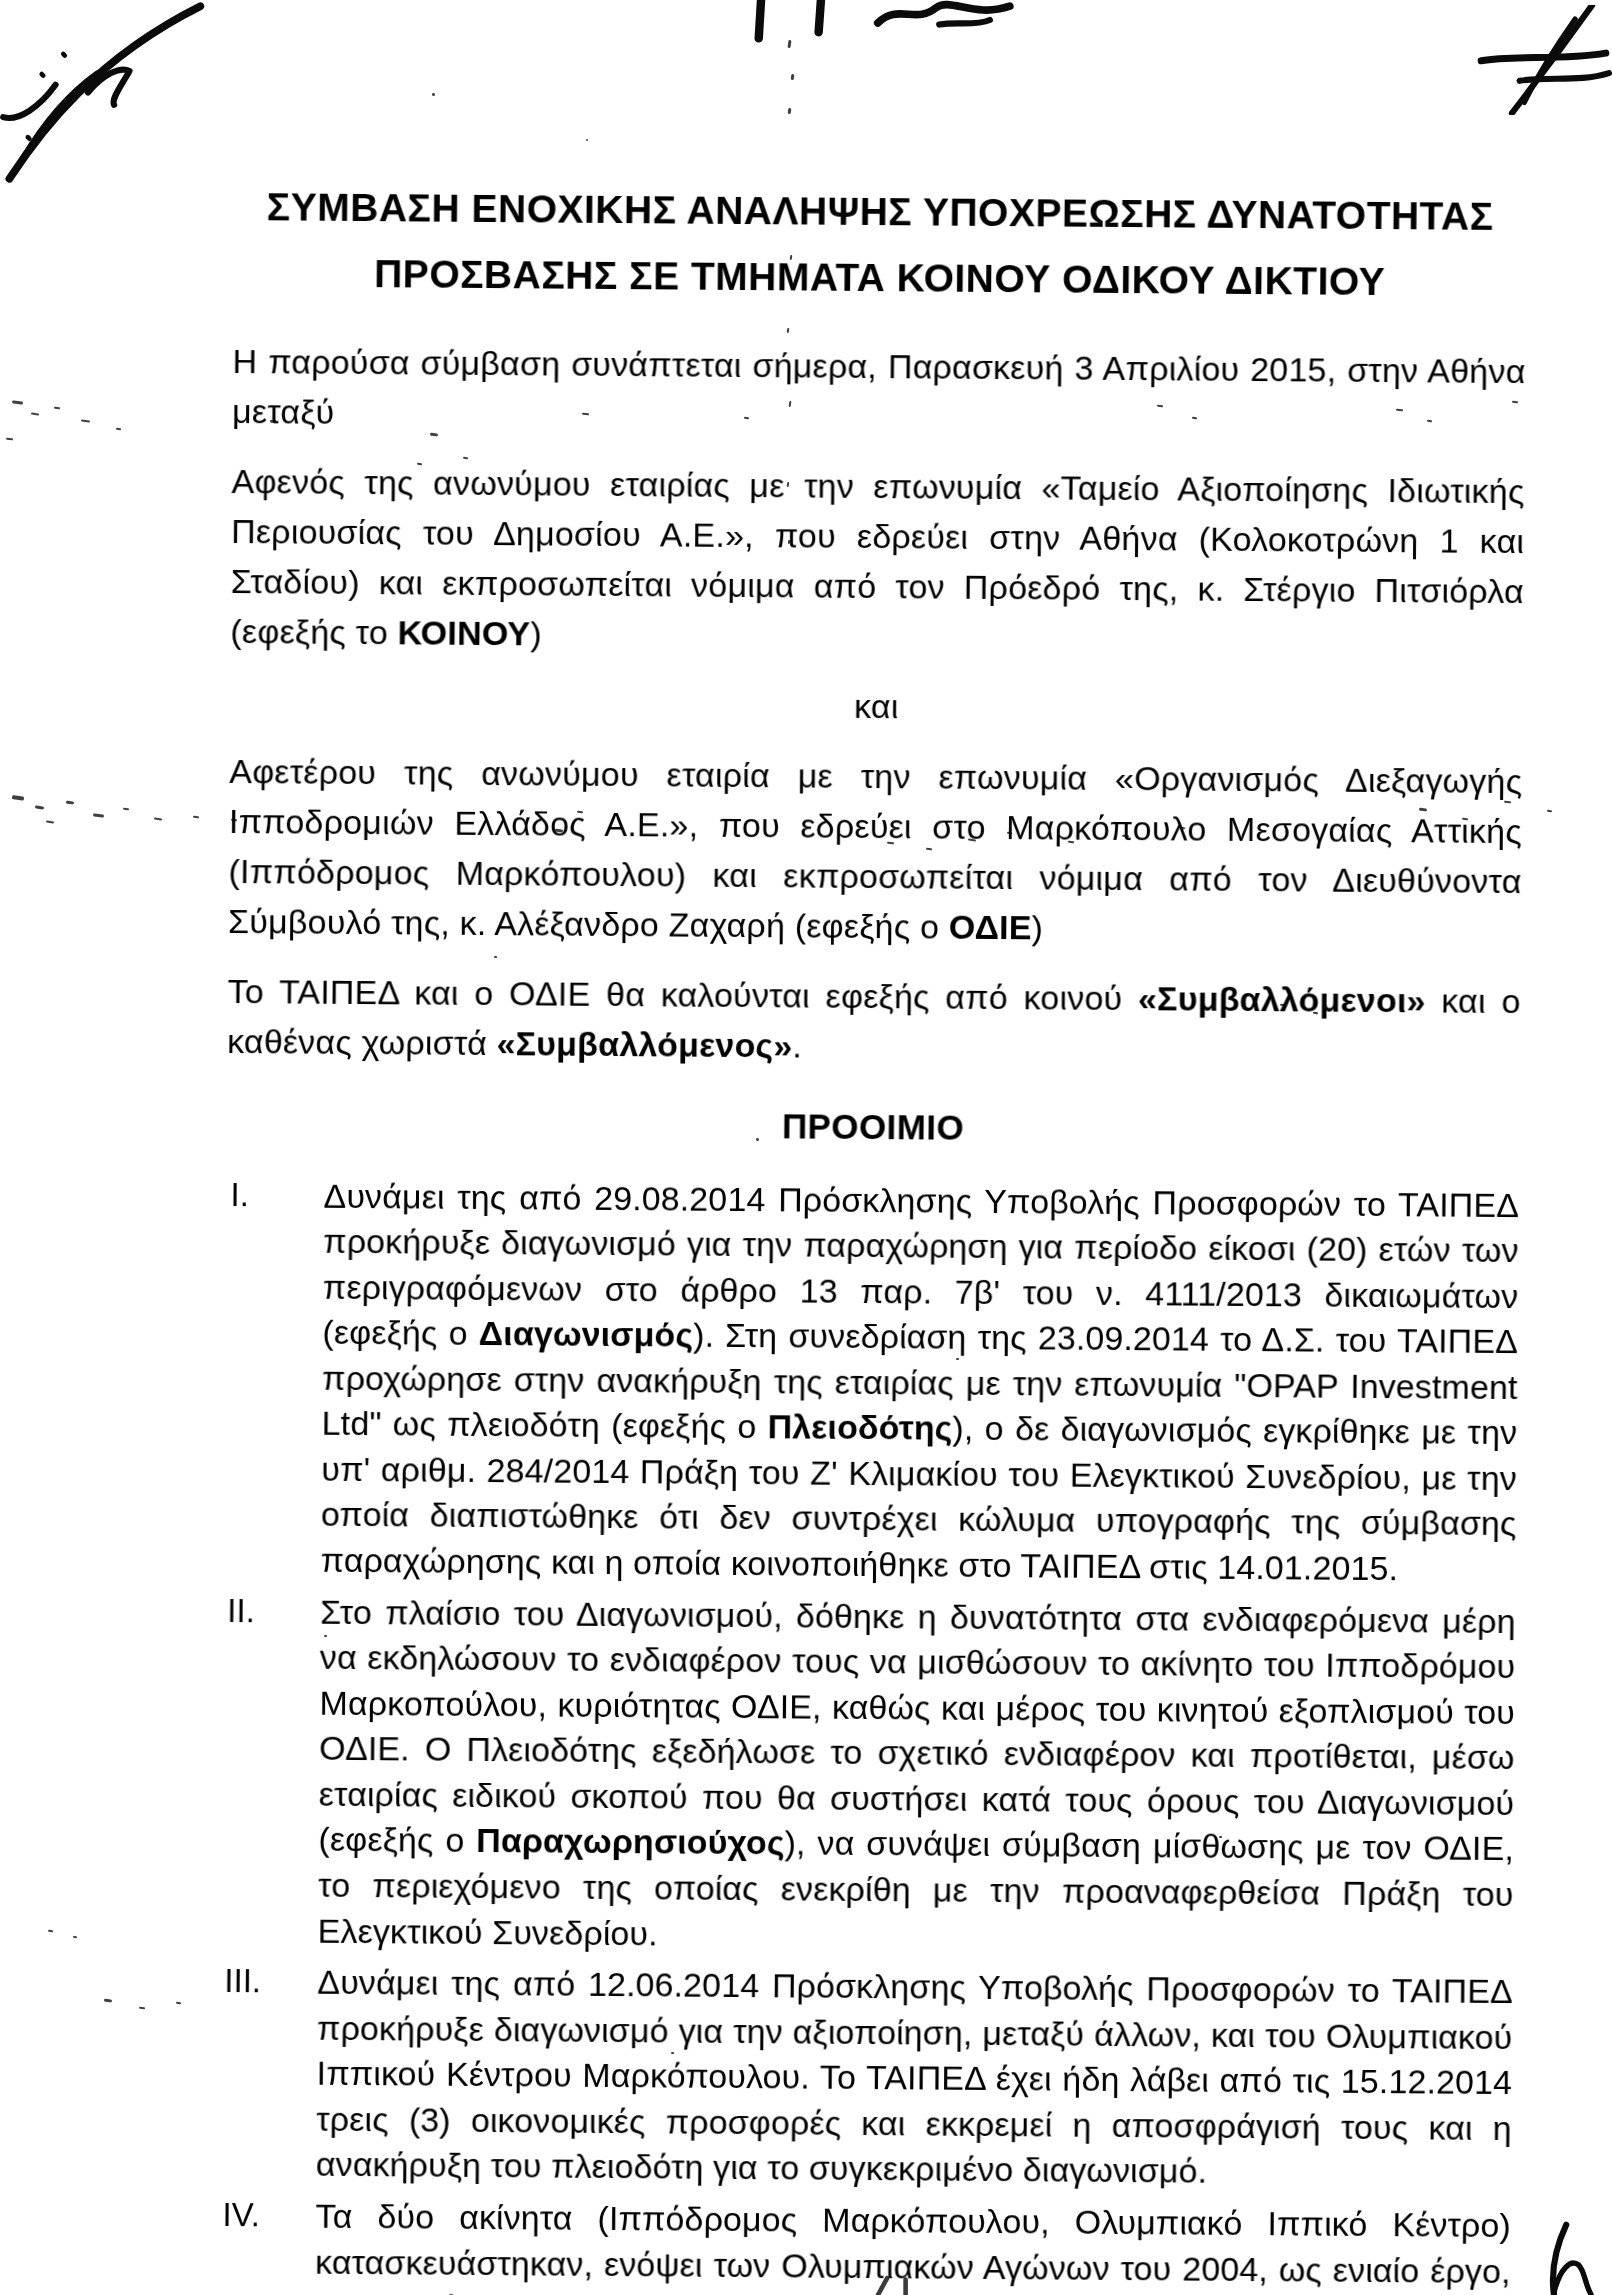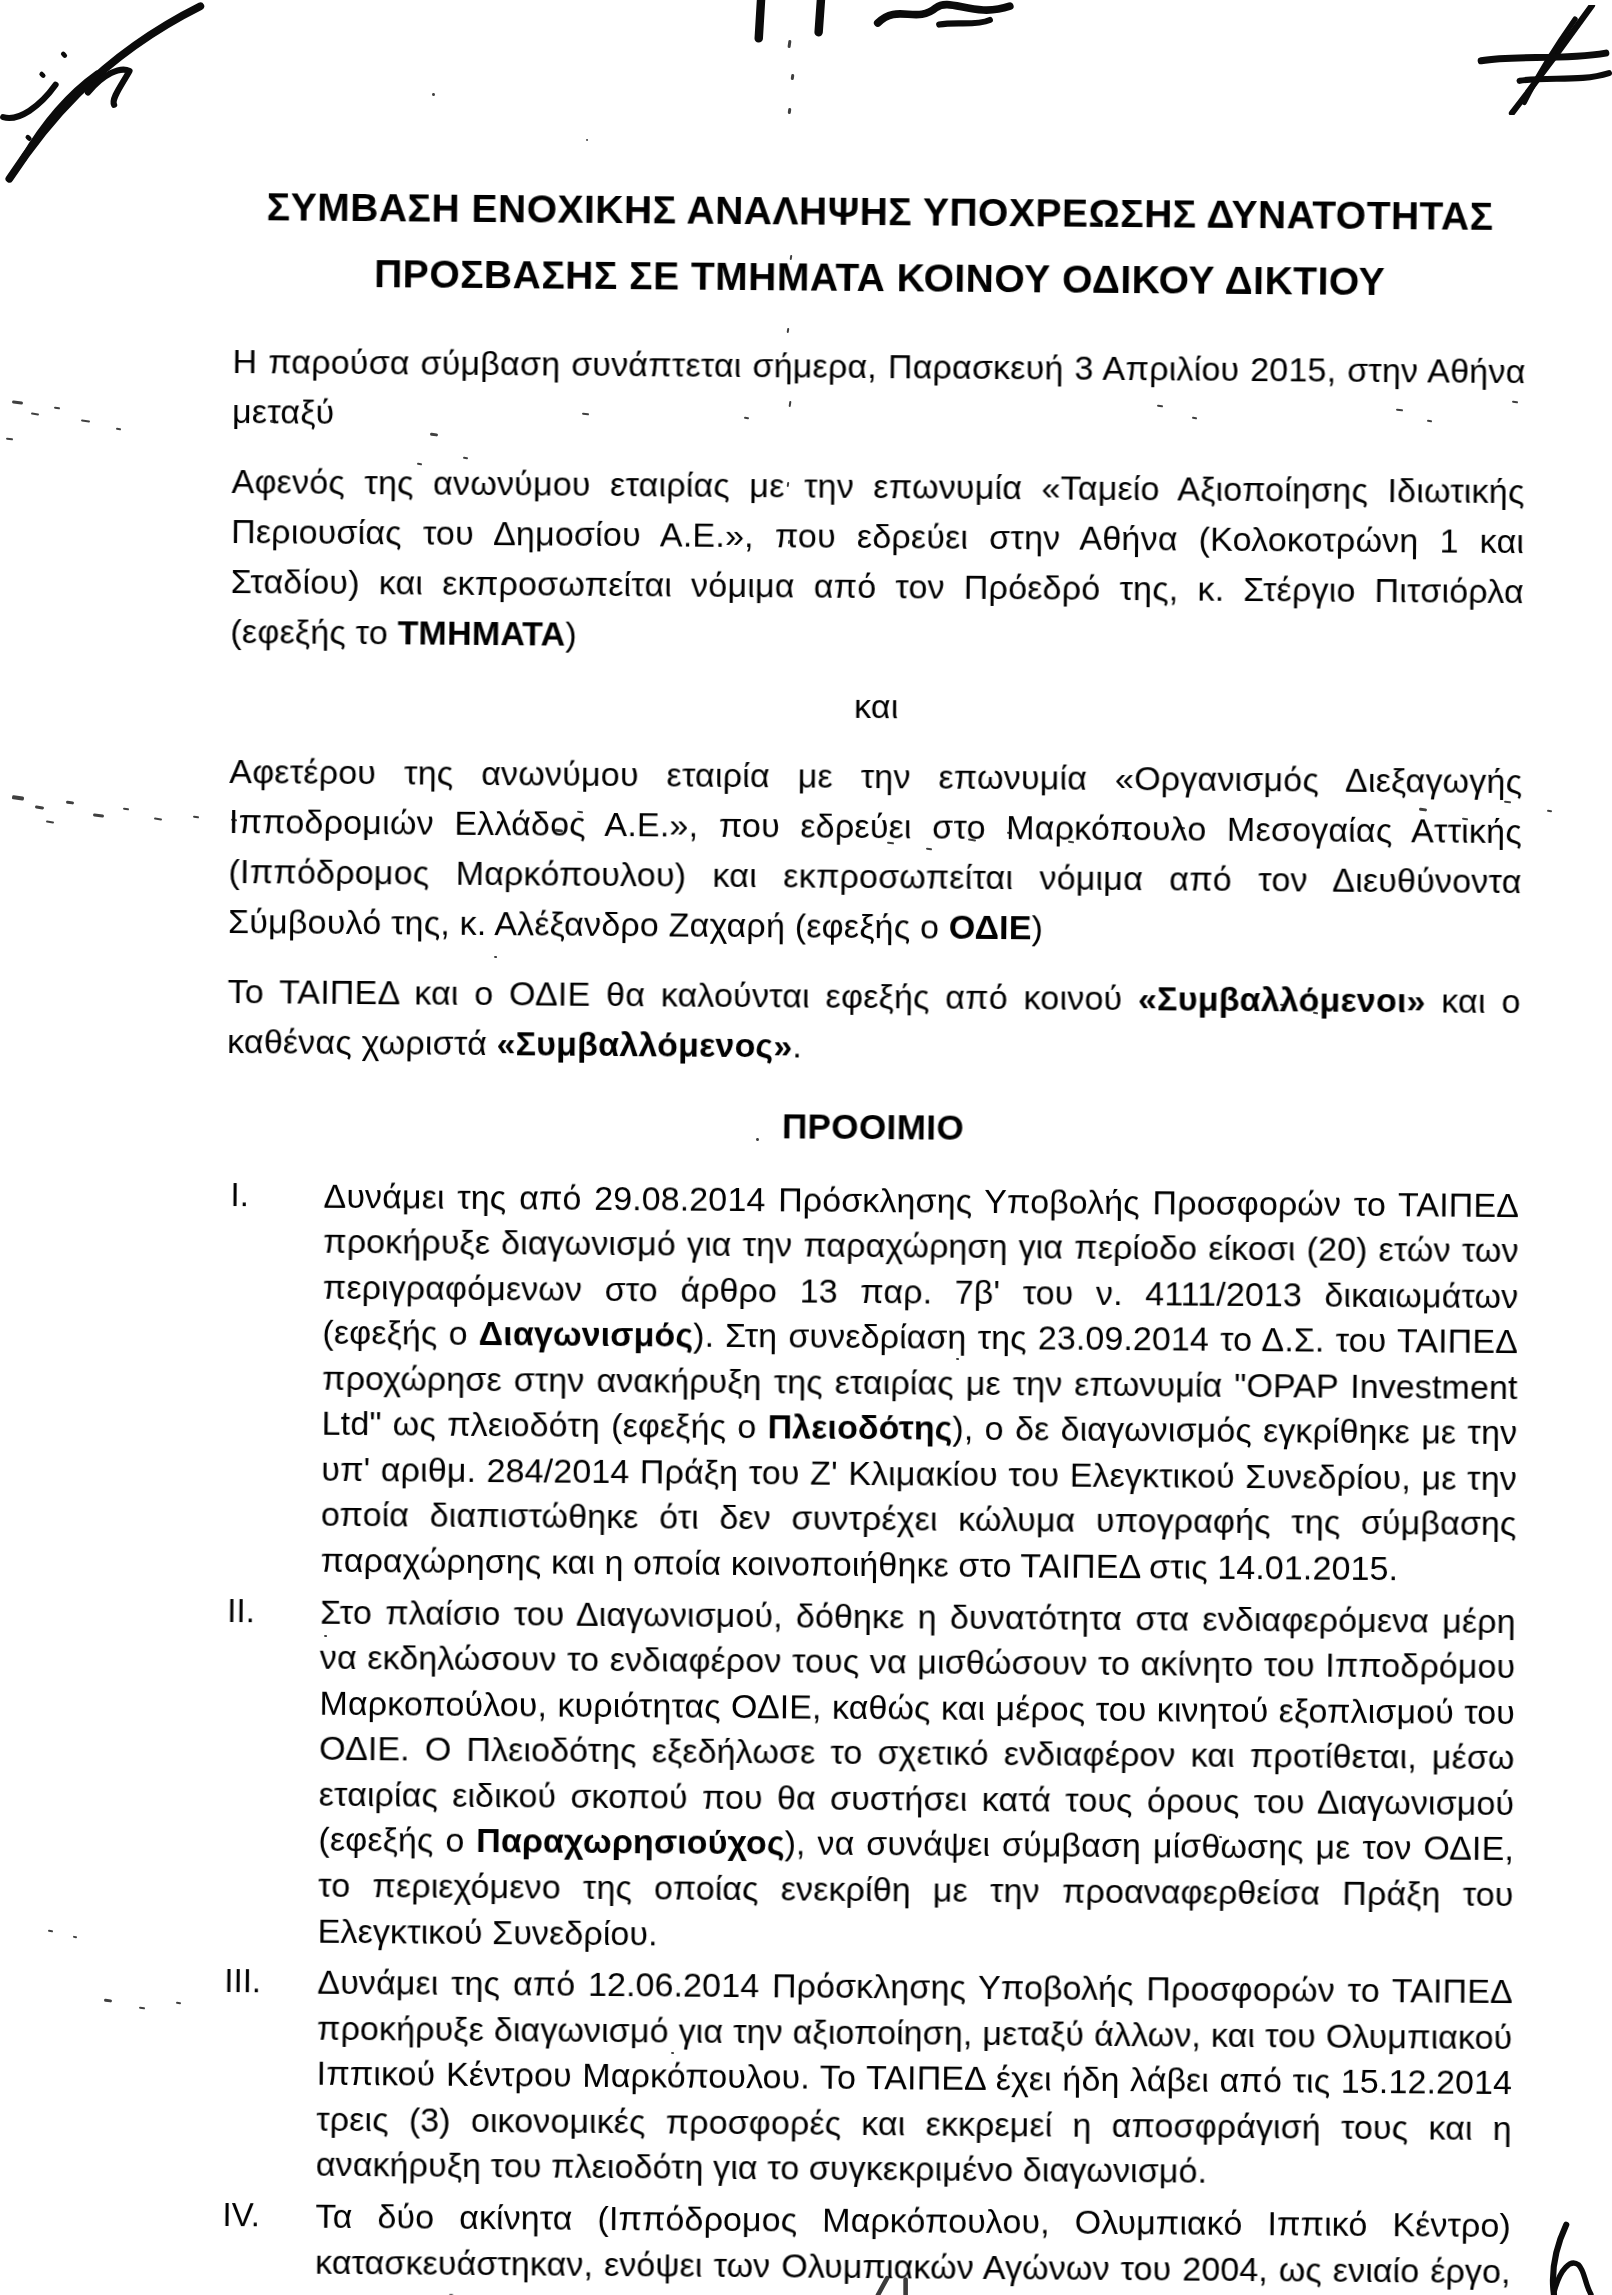--- a/index.html
+++ b/index.html
@@ -113,21 +113,21 @@
   </svg>
 
   <div class="content">
     <h1 class="title">
       <span>ΣΥΜΒΑΣΗ ΕΝΟΧΙΚΗΣ ΑΝΑΛΗΨΗΣ ΥΠΟΧΡΕΩΣΗΣ ΔΥΝΑΤΟΤΗΤΑΣ</span><br>
       <span>ΠΡΟΣΒΑΣΗΣ ΣΕ ΤΜΗΜΑΤΑ ΚΟΙΝΟΥ ΟΔΙΚΟΥ ΔΙΚΤΙΟΥ</span>
     </h1>
 
     <div id="intro">
         <p class="para"><span>Η παρούσα σύμβαση συνάπτεται σήμερα, Παρασκευή 3 Απριλίου 2015, στην Αθήνα μεταξύ</span></p>
-        <p class="para"><span>Αφενός της ανωνύμου εταιρίας με την επωνυμία «Ταμείο Αξιοποίησης Ιδιωτικής Περιουσίας του Δημοσίου Α.Ε.», που εδρεύει στην Αθήνα (Κολοκοτρώνη 1 και Σταδίου) και εκπροσωπείται νόμιμα από τον Πρόεδρό της, κ. Στέργιο Πιτσιόρλα (εφεξής το </span><b>ΤΜΗΜΑΤΑ</b><span>)</span></p>
+        <p class="para"><span>Αφενός της ανωνύμου εταιρίας με την επωνυμία «Ταμείο Αξιοποίησης Ιδιωτικής Περιουσίας του Δημοσίου Α.Ε.», που εδρεύει στην Αθήνα (Κολοκοτρώνη 1 και Σταδίου) και εκπροσωπείται νόμιμα από τον Πρόεδρό της, κ. Στέργιο Πιτσιόρλα (εφεξής το </span><b>ΚΟΙΝΟΥ</b><span>)</span></p>
         <p class="para center"><span>και</span></p>
         <p class="para"><span>Αφετέρου της ανωνύμου εταιρία με την επωνυμία «Οργανισμός Διεξαγωγής Ιπποδρομιών Ελλάδος Α.Ε.», που εδρεύει στο Μαρκόπουλο Μεσογαίας Αττικής (Ιππόδρομος Μαρκόπουλου) και εκπροσωπείται νόμιμα από τον Διευθύνοντα Σύμβουλό της, κ. Αλέξανδρο Ζαχαρή (εφεξής ο </span><b>ΟΔΙΕ</b><span>)</span></p>
         <p class="para"><span>Το ΤΑΙΠΕΔ και ο ΟΔΙΕ θα καλούνται εφεξής από κοινού </span><b>«Συμβαλλόμενοι»</b><span> και ο καθένας χωριστά </span><b>«Συμβαλλόμενος»</b><span>.</span></p>
       </div>
 
     <h2 class="heading">ΠΡΟΟΙΜΙΟ</h2>
 
     <ol id="items" class="plist">
         <li class="item">
           <span class="marker">I.</span>

